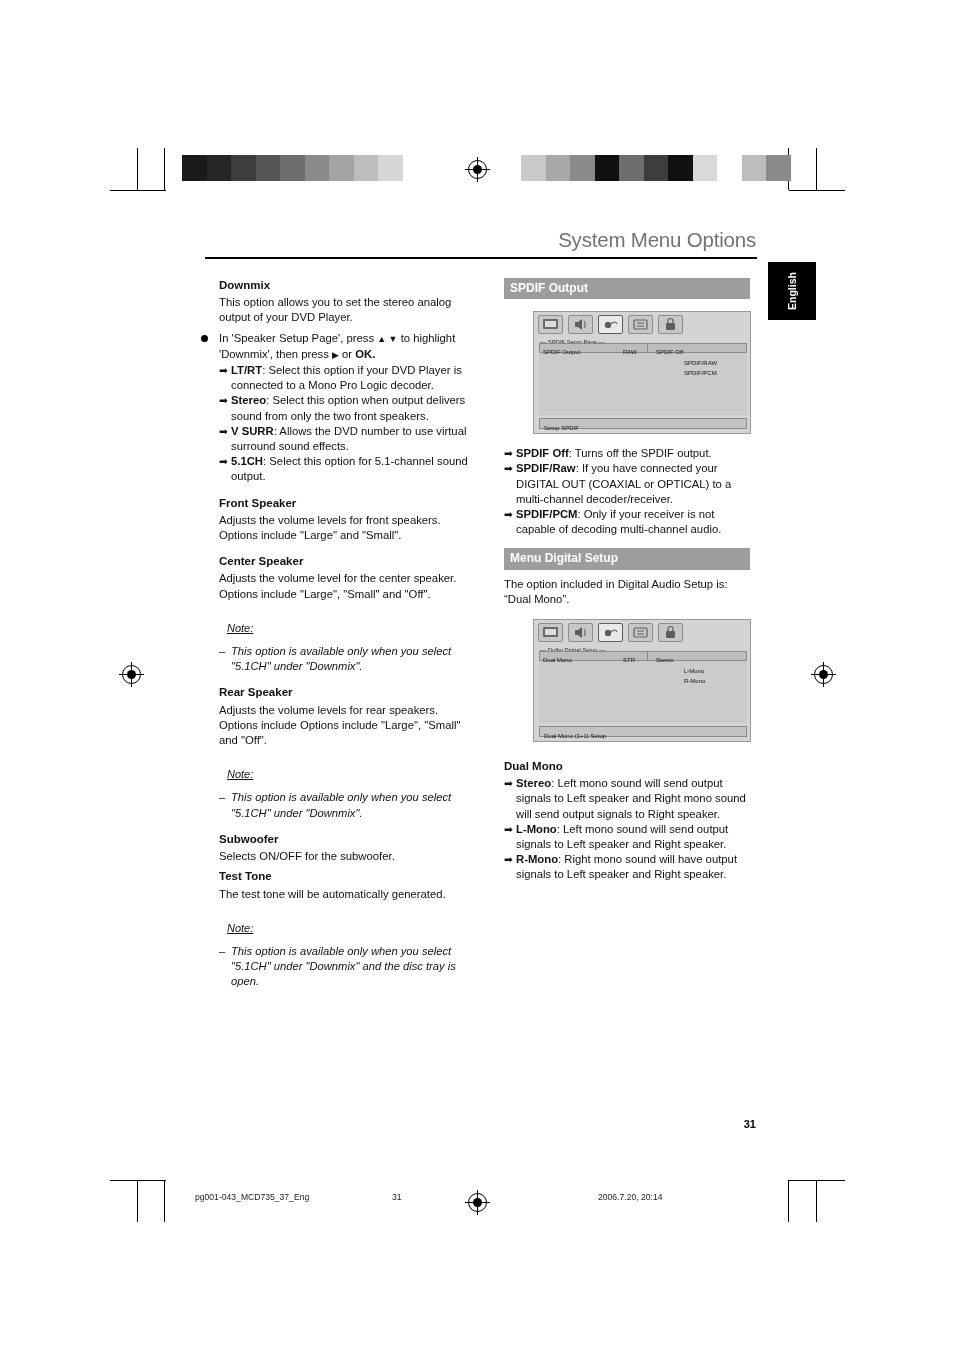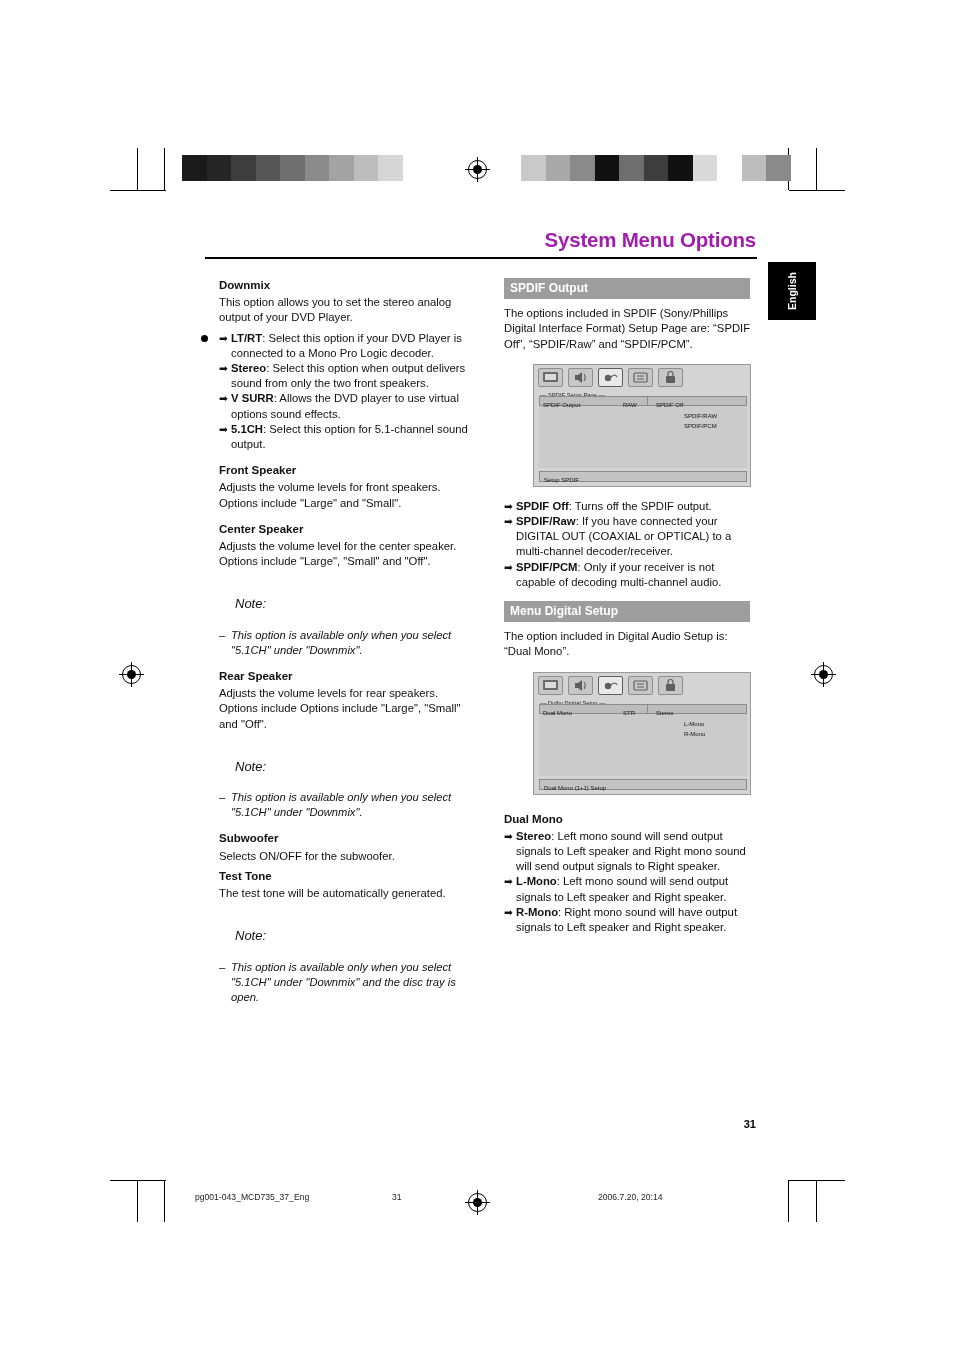--- a/index.html
+++ b/index.html
@@ -65,23 +65,23 @@
     width: 24.5px;
     height: 26px;
   }
 
   
   .page-title {
     position: absolute;
     right: 198px;
     top: 228px;
     font-size: 20.5px;
-    font-weight: bold;
+    font-weight: normal;
     letter-spacing: -0.2px;
-    color: #a21caf;
+    color: #737373;
   }
   .title-rule {
     position: absolute;
     left: 205px;
     top: 257px;
     width: 552px;
     height: 1.6px;
     background: #000;
   }
 
@@ -148,22 +148,23 @@
     position: absolute;
     left: 0;
     top: 0px;
     font-size: 10.5px;
     line-height: 15.2px;
   }
   .arrow-item b { font-weight: bold; }
 
   .note-label {
     font-style: italic;
-    font-size: 13px;
-    margin: 16px;
+    font-size: 11px;
+    margin: 8px;
+    text-decoration: underline;
   }
   .note-text {
     font-style: italic;
     font-size: 11.2px;
     position: relative;
     padding-left: 12px;
     margin: 0;
   }
   .note-text .dash {
     position: absolute;
@@ -363,32 +364,33 @@
   <span>English</span>
 </div>
 
 <div class="col col-left">
 
   <h3 class="sec">Downmix</h3>
   <p class="body">This option allows you to set the stereo analog output of your DVD Player.</p>
   <div class="gap-xs"></div>
   <div class="bullet-row">
     <span class="bullet-dot"></span>
+    <span>In 'Speaker Setup Page', press <span style="font-size:9px;">▲ ▼</span> to highlight 'Downmix', then press <span style="font-size:9px;">▶</span> or <b>OK.</b></span>
   </div>
   <div class="arrow-item">
     <span class="arrow-glyph">➡</span>
     <b>LT/RT</b><span>: Select this option if your DVD Player is connected to a Mono Pro Logic decoder.</span>
   </div>
   <div class="arrow-item">
     <span class="arrow-glyph">➡</span>
     <b>Stereo</b><span>: Select this option when output delivers sound from only the two front speakers.</span>
   </div>
   <div class="arrow-item">
     <span class="arrow-glyph">➡</span>
-    <b>V SURR</b><span>: Allows the DVD player to use virtual options sound effects.</span>
+    <b>V SURR</b><span>: Allows the DVD number to use virtual surround sound effects.</span>
   </div>
   <div class="arrow-item">
     <span class="arrow-glyph">➡</span>
     <b>5.1CH</b><span>: Select this option for 5.1-channel sound output.</span>
   </div>
 
   <div class="gap-sm"></div>
   <h3 class="sec">Front Speaker</h3>
   <p class="body">Adjusts the volume levels for front speakers. Options include "Large" and "Small".</p>
 
@@ -417,21 +419,20 @@
   <p class="body">The test tone will be automatically generated.</p>
 
   <div class="gap-sm"></div>
   <p class="note-label">Note:</p>
   <p class="note-text"><span class="dash">–</span><span>This option is available only when you select "5.1CH" under "Downmix" and the disc tray is open.</span></p>
 </div>
 
 <div class="col col-right">
 
   <div class="sec-bar">SPDIF Output</div>
-  <p class="body">The options included in SPDIF (Sony/Phillips Digital Interface Format) Setup Page are: “SPDIF Off”, “SPDIF/Raw” and “SPDIF/PCM”.</p>
 
   <div class="osd">
     <div class="osd-iconbar">
       <div class="osd-icon">
         <svg width="19" height="15" viewBox="0 0 19 15">
             <rect x="2" y="2" width="15" height="10" rx="1" fill="#6a6a6a"></rect>
             <rect x="4" y="4" width="11" height="6" fill="#dcdcdc"></rect>
           </svg>
       </div>
       <div class="osd-icon">

